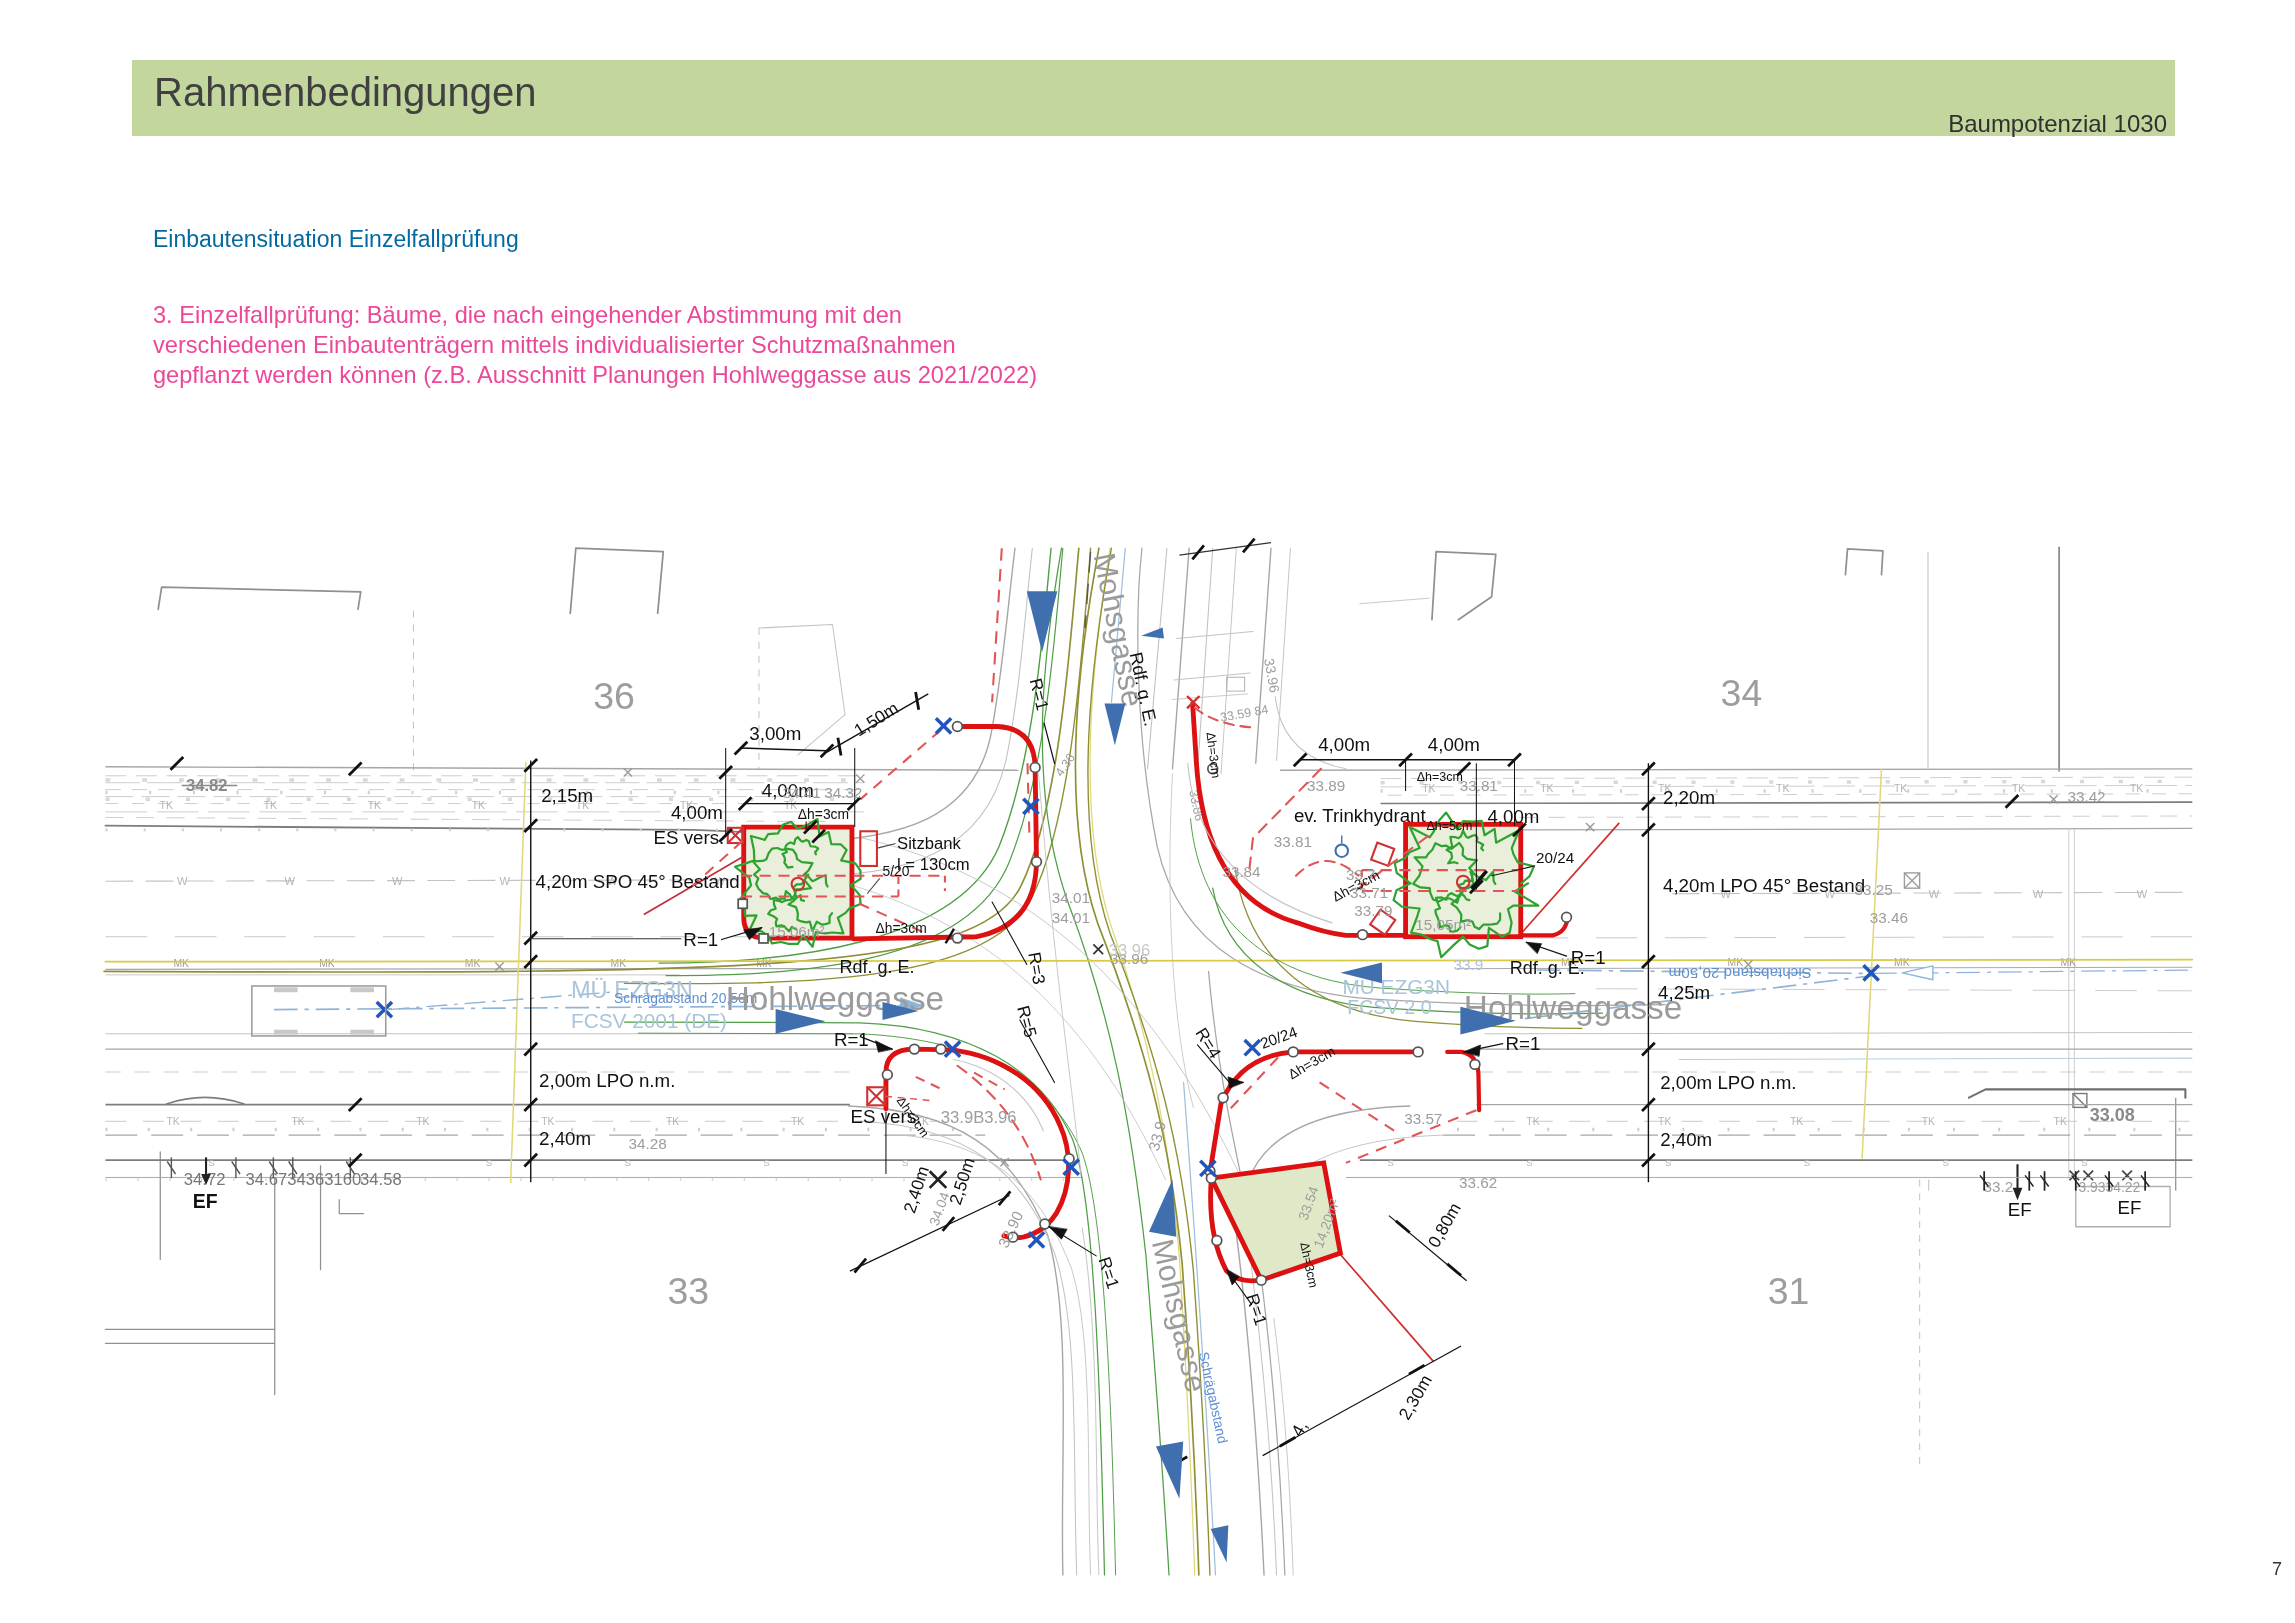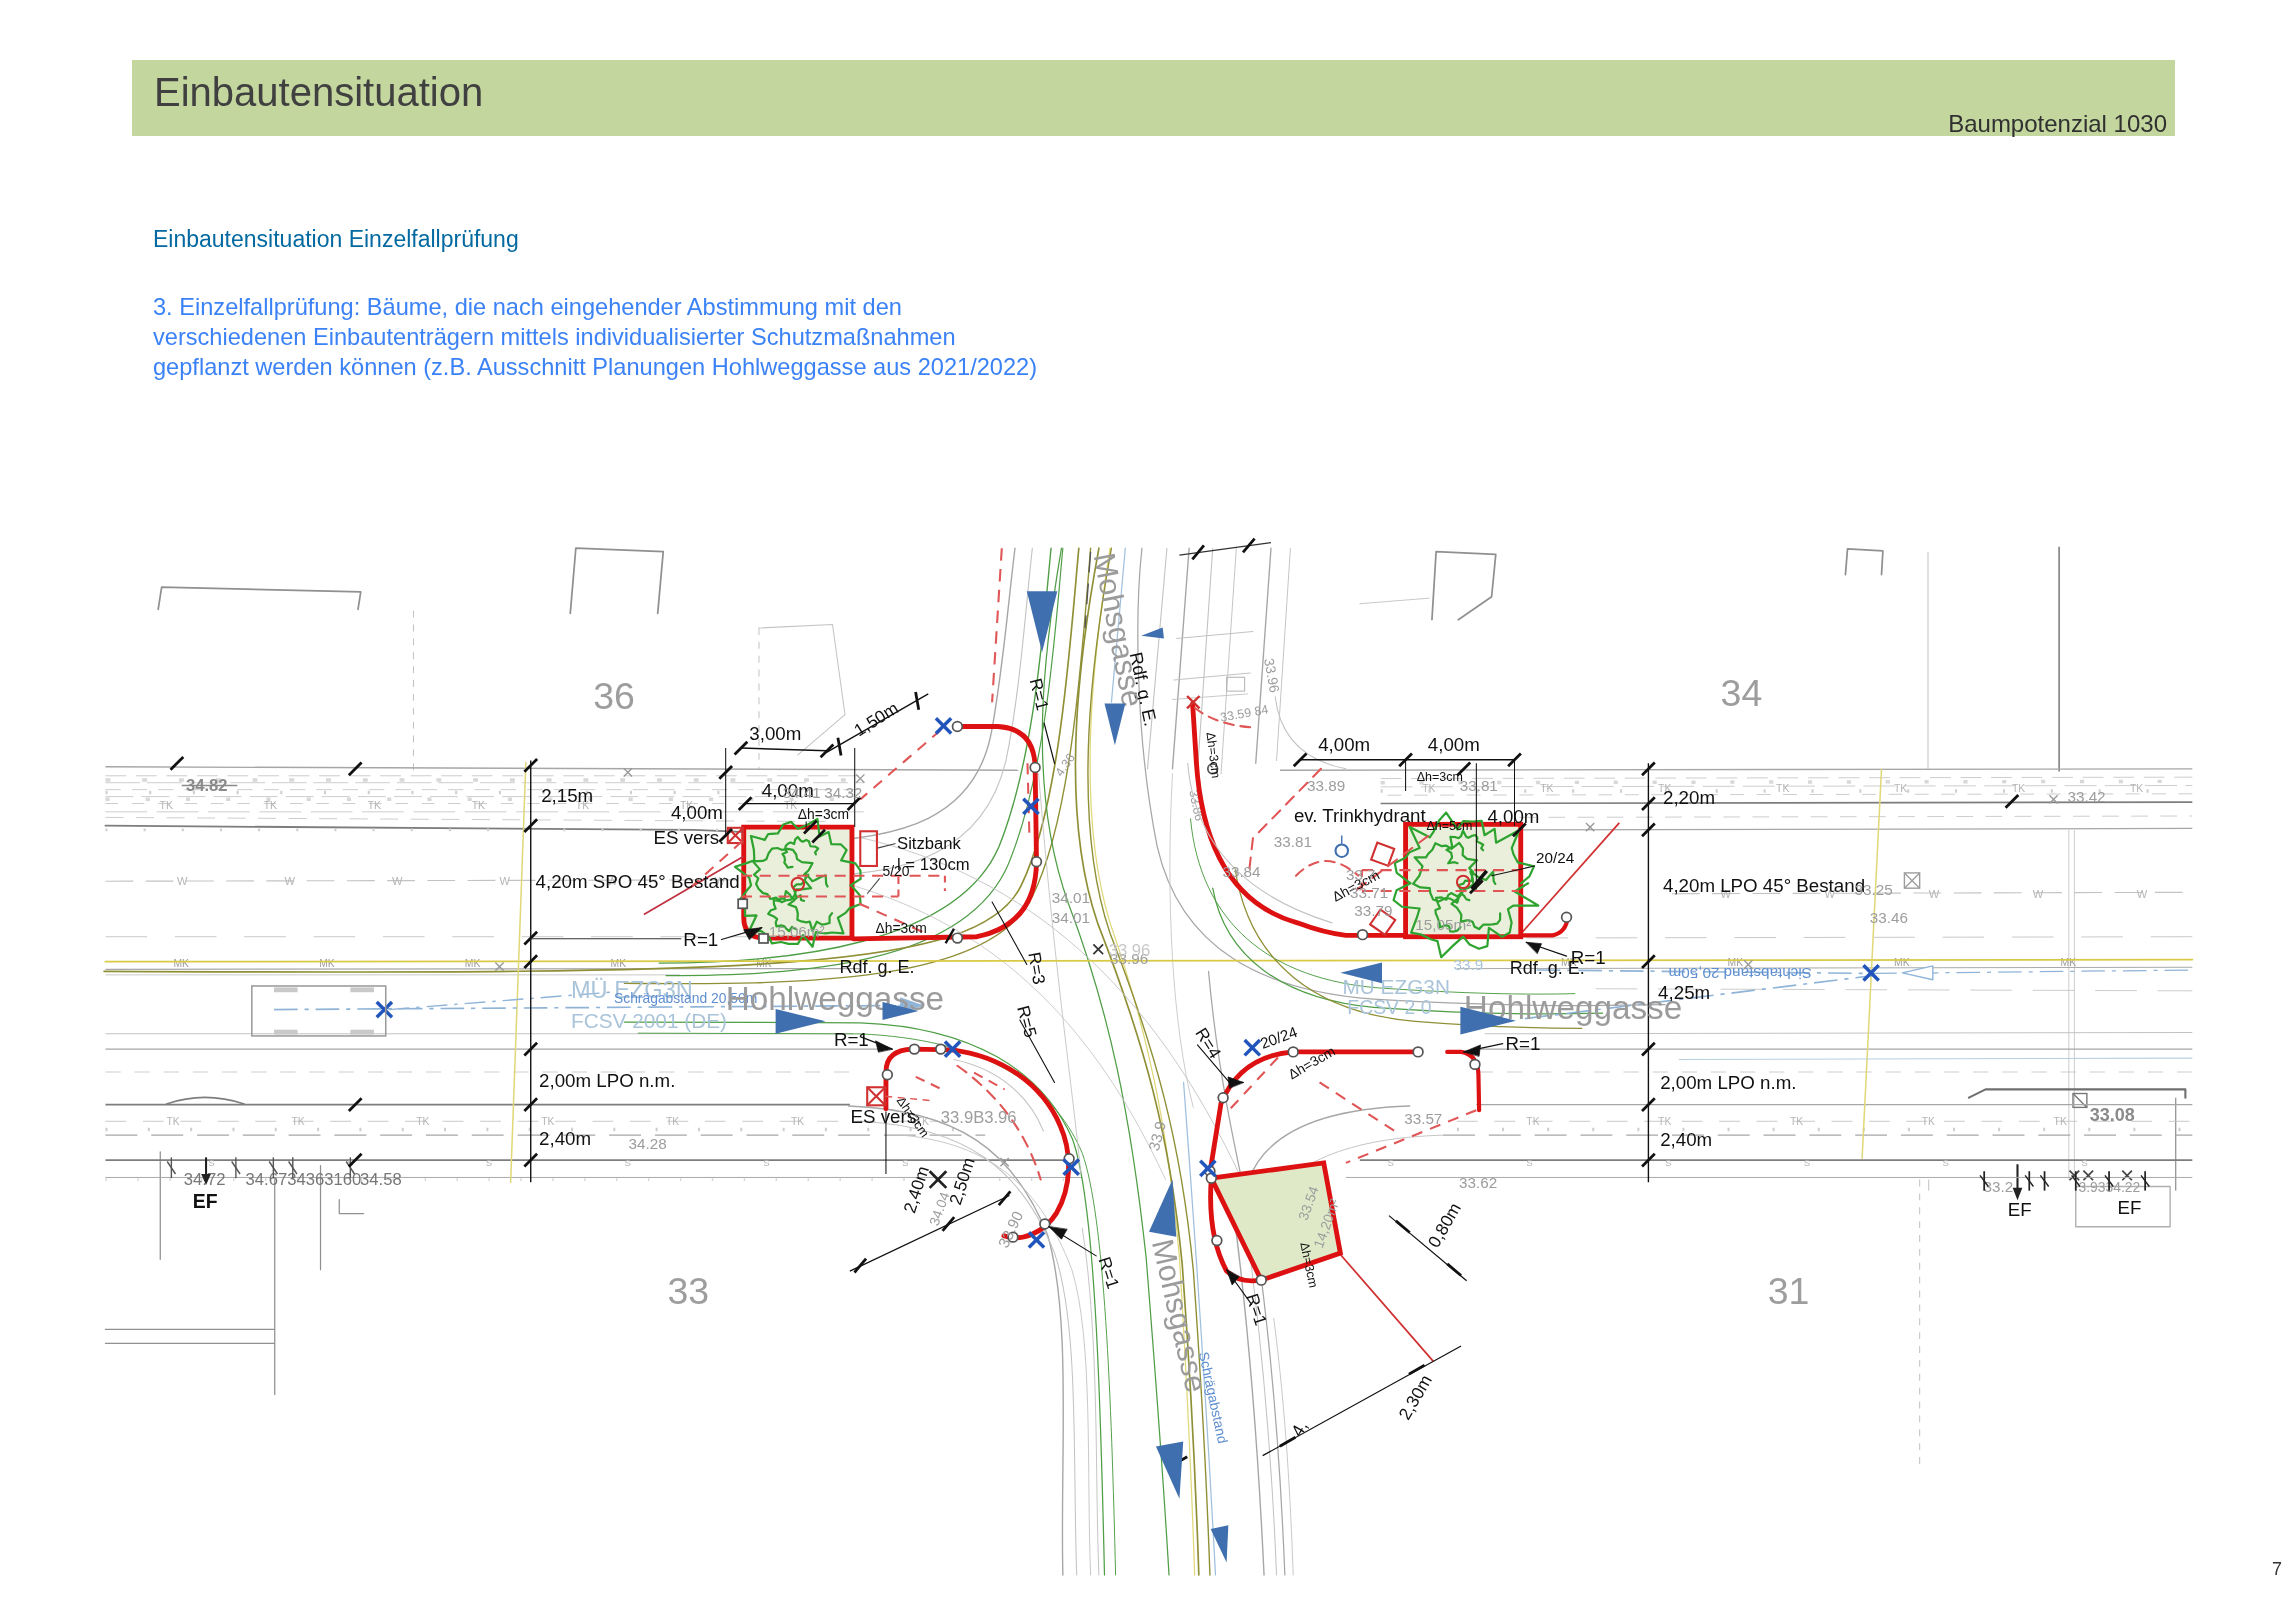--- a/index.html
+++ b/index.html
@@ -2,29 +2,29 @@
 <html style="font-size:11px"><head>
 <meta charset="utf-8">
 <style>
 html,body{margin:0;padding:0;}
 body{width:2295px;height:1623px;background:#ffffff;font-family:"Liberation Sans",sans-serif;position:relative;overflow:hidden;}
 .abs{position:absolute;}
 #band{left:132px;top:60px;width:2043px;height:76px;background:#c3d69e;}
 #bandtitle{left:154px;top:70px;font-size:40px;color:#404040;}
 #bandright{left:132px;top:110px;width:2035px;text-align:right;font-size:24px;color:#303030;}
 #h2{left:153px;top:226px;font-size:23px;font-weight:normal;color:#0369a1;}
-#para{left:153px;top:292px;font-size:23.6px;line-height:30px;color:#3b82f6;}
+#para{left:153px;top:300px;font-size:23.6px;line-height:30px;color:#ec4899;}
 #svgwrap{left:0;top:0;width:2295px;height:1623px;}
 </style>
 </head>
 <body>
 
 <div class="abs" id="band"></div>
 
-<div class="abs" id="bandtitle">Einbautensituation</div>
+<div class="abs" id="bandtitle">Rahmenbedingungen</div>
 
 <div class="abs" id="bandright">Baumpotenzial 1030</div>
 
 <div class="abs" id="h2">Einbautensituation Einzelfallprüfung</div>
 
 <div class="abs" id="para">3. Einzelfallprüfung: Bäume, die nach eingehender Abstimmung mit den<br>verschiedenen Einbautenträgern mittels individualisierter Schutzmaßnahmen<br>gepflanzt werden können (z.B. Ausschnitt Planungen Hohlweggasse aus 2021/2022)</div>
 
 <div class="abs" id="svgwrap">
 <svg width="2295" height="1623" viewBox="0 0 3308 2339">
 

